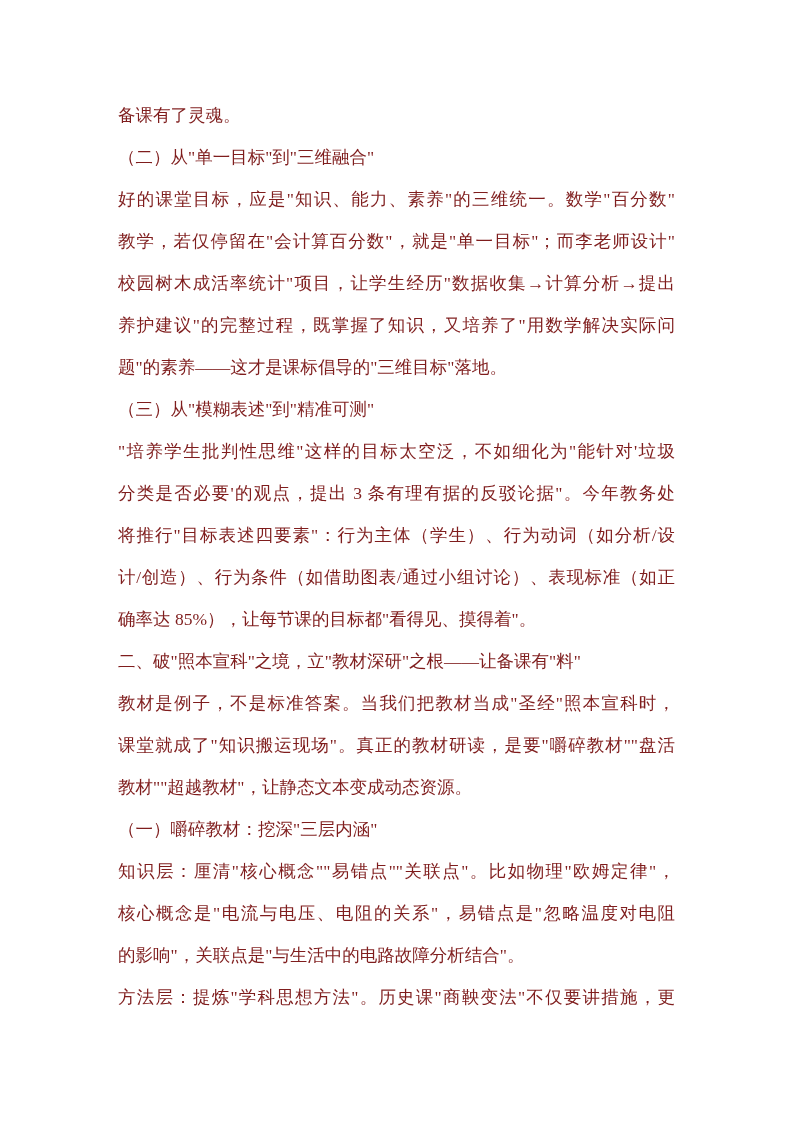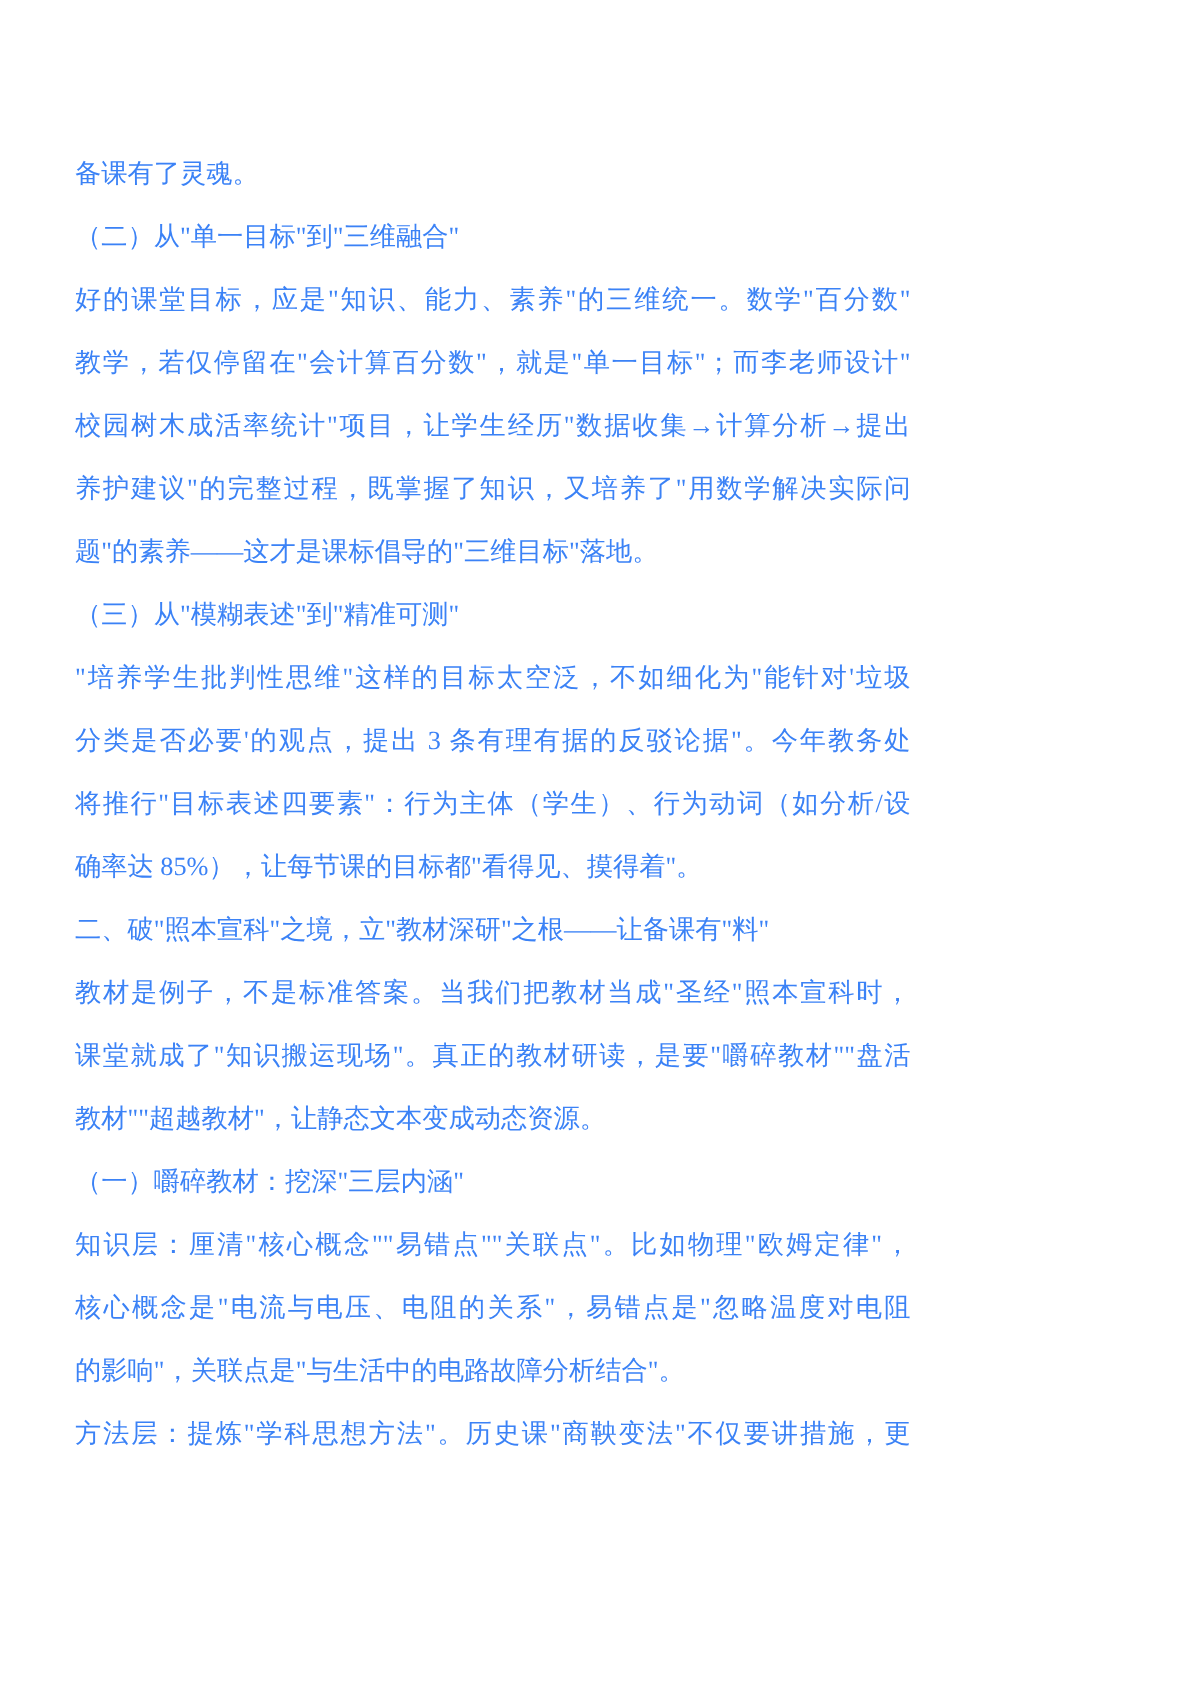--- a/index.html
+++ b/index.html
@@ -6,24 +6,24 @@
     margin: 0;
     padding: 0;
     background: #ffffff;
   }
   .page {
     position: relative;
     width: 793px;
     height: 1122px;
     background: #ffffff;
     box-sizing: border-box;
-    padding: 94px 118px 0 50px;
+    padding: 94px 118px 0 118px;
     font-family: "Liberation Serif", "DejaVu Serif", serif;
     font-size: 17.5px;
-    color: #3b82f6;
+    color: #7f1d1d;
     overflow: hidden;
   }
   .textblock {
     width: 557px;
   }
   .ln {
     height: 42px;
     line-height: 42px;
     overflow: hidden;
     white-space: normal;
@@ -46,20 +46,21 @@
     <div class="ln end">（二）从"单一目标"到"三维融合"</div>
     <div class="ln fill">好的课堂目标，应是"知识、能力、素养"的三维统一。数学"百分数"</div>
     <div class="ln fill">教学，若仅停留在"会计算百分数"，就是"单一目标"；而李老师设计"</div>
     <div class="ln fill">校园树木成活率统计"项目，让学生经历"数据收集→计算分析→提出</div>
     <div class="ln fill">养护建议"的完整过程，既掌握了知识，又培养了"用数学解决实际问</div>
     <div class="ln end">题"的素养——这才是课标倡导的"三维目标"落地。</div>
     <div class="ln end">（三）从"模糊表述"到"精准可测"</div>
     <div class="ln fill">"培养学生批判性思维"这样的目标太空泛，不如细化为"能针对'垃圾</div>
     <div class="ln fill">分类是否必要'的观点，提出 3 条有理有据的反驳论据"。今年教务处</div>
     <div class="ln fill">将推行"目标表述四要素"：行为主体（学生）、行为动词（如分析/设</div>
+    <div class="ln fill">计/创造）、行为条件（如借助图表/通过小组讨论）、表现标准（如正</div>
     <div class="ln end">确率达 85%），让每节课的目标都"看得见、摸得着"。</div>
     <div class="ln end">二、破"照本宣科"之境，立"教材深研"之根——让备课有"料"</div>
     <div class="ln fill">教材是例子，不是标准答案。当我们把教材当成"圣经"照本宣科时，</div>
     <div class="ln fill">课堂就成了"知识搬运现场"。真正的教材研读，是要"嚼碎教材""盘活</div>
     <div class="ln end">教材""超越教材"，让静态文本变成动态资源。</div>
     <div class="ln end">（一）嚼碎教材：挖深"三层内涵"</div>
     <div class="ln fill">知识层：厘清"核心概念""易错点""关联点"。比如物理"欧姆定律"，</div>
     <div class="ln fill">核心概念是"电流与电压、电阻的关系"，易错点是"忽略温度对电阻</div>
     <div class="ln end">的影响"，关联点是"与生活中的电路故障分析结合"。</div>
     <div class="ln fill">方法层：提炼"学科思想方法"。历史课"商鞅变法"不仅要讲措施，更</div>

